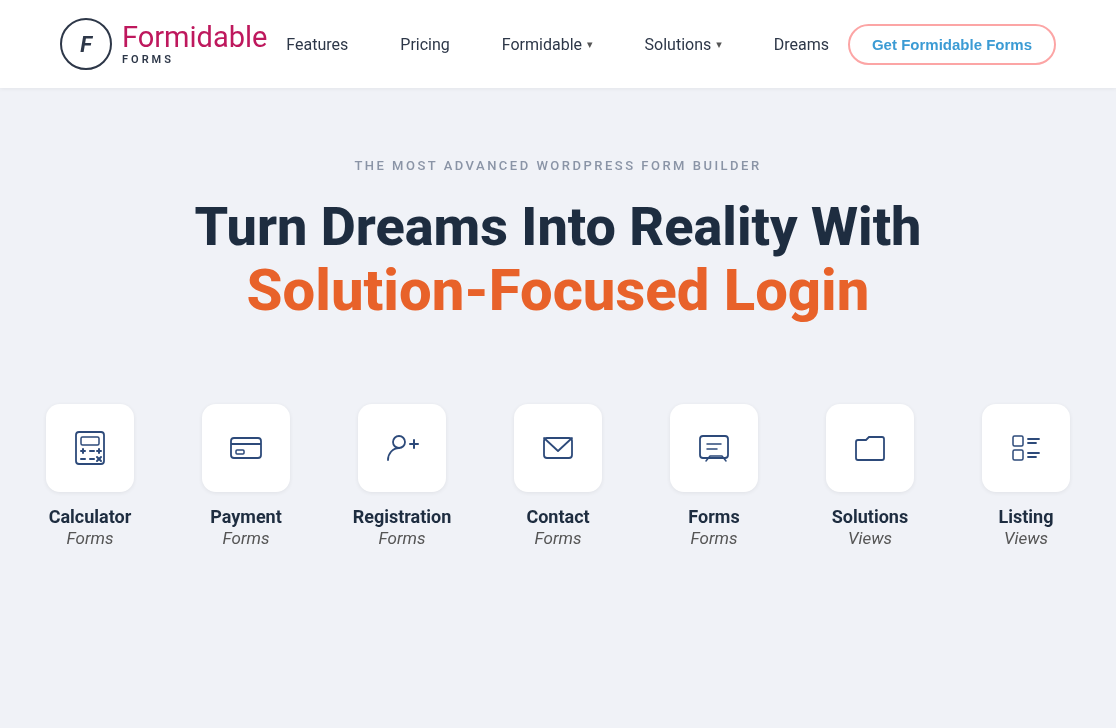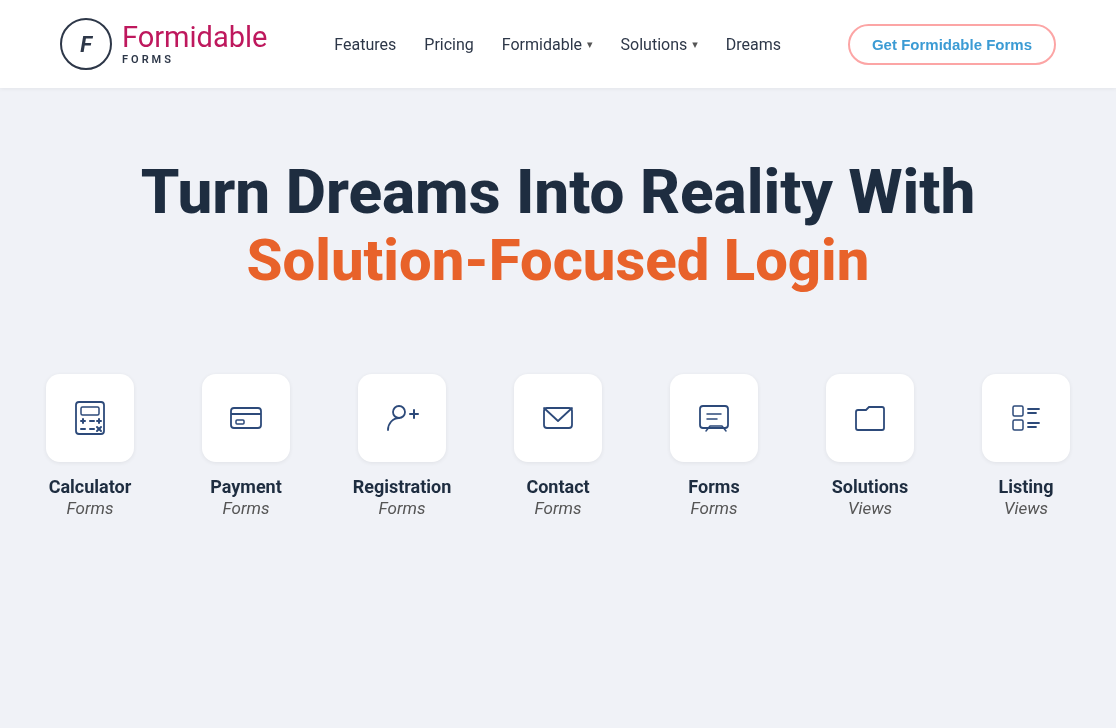--- a/index.html
+++ b/index.html
@@ -63,21 +63,21 @@
       font-size: 11px;
       font-weight: 600;
       color: #2d3748;
       letter-spacing: 3px;
       text-transform: uppercase;
     }
 
     .nav {
       display: flex;
       align-items: center;
-      gap: 28px;
+      gap: 52px;
     }
 
     .nav-item {
       font-size: 16px;
       color: #2d3748;
       cursor: pointer;
       display: flex;
       align-items: center;
       gap: 5px;
       font-weight: 400;
@@ -109,21 +109,21 @@
     .hero-eyebrow {
       font-size: 13px;
       font-weight: 500;
       letter-spacing: 2.5px;
       color: #8a94a6;
       text-transform: uppercase;
       margin-bottom: 24px;
     }
 
     .hero-h1 {
-      font-size: 62px;
+      font-size: 54px;
       font-weight: 800;
       color: #1e2d40;
       line-height: 1.1;
       margin-bottom: 10px;
       text-align: center;
     }
 
     .hero-h1-orange {
       color: #e8622a;
       font-size: 58px;
@@ -208,20 +208,21 @@
       <span>Solutions</span>
       <span class="chevron">▾</span>
     </span>
     <span class="nav-item">Dreams</span>
   </nav>
 
   <button class="btn-cta">Get Formidable Forms</button>
 </header>
 
 <section class="hero">
+  <p class="hero-eyebrow">THE MOST ADVANCED WORDPRESS FORM BUILDER</p>
   <h1>
     <span class="hero-h1">Turn Dreams Into Reality With</span><br>
     <span class="hero-h1-orange">Solution-Focused Login</span>
   </h1>
 </section>
 
 <div class="features-row">
 
   <div class="feature-item">
     <div class="feature-icon-box">

